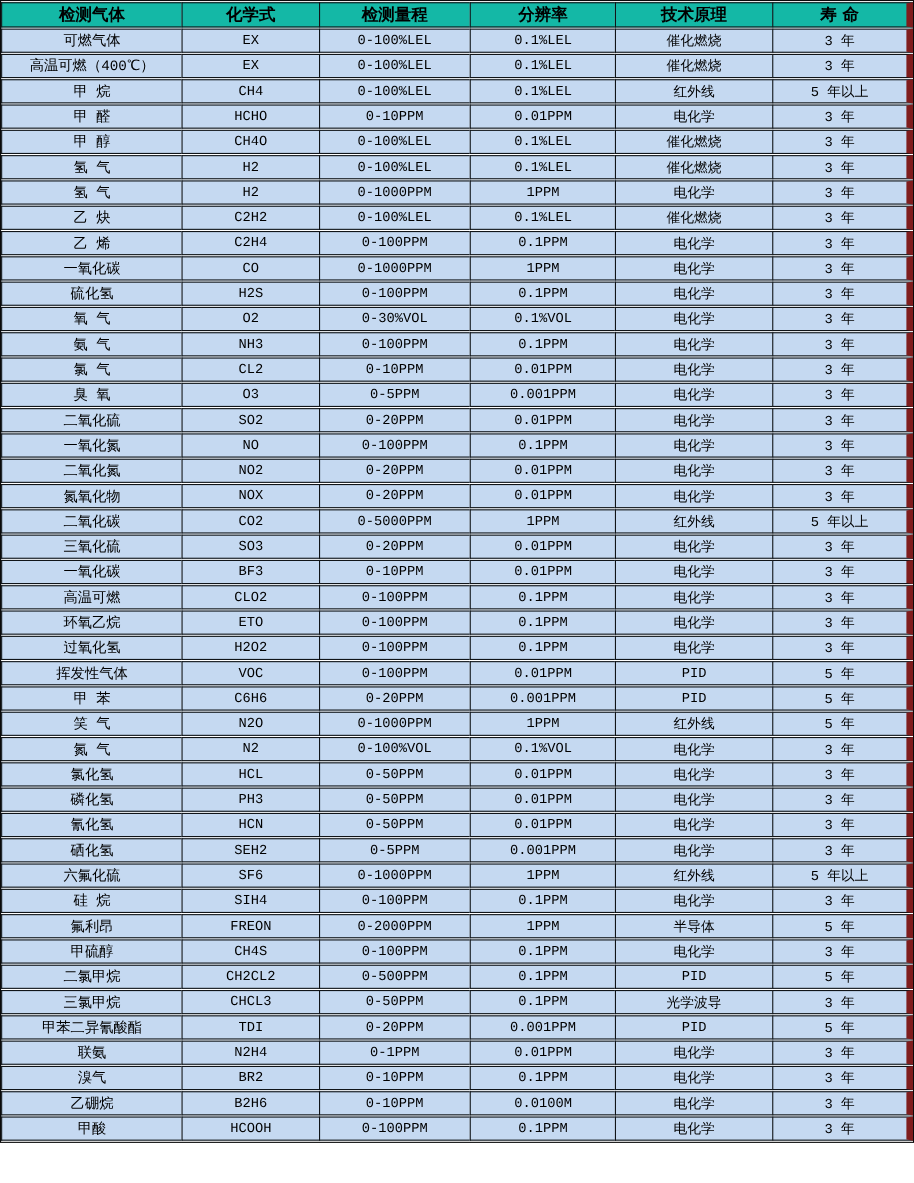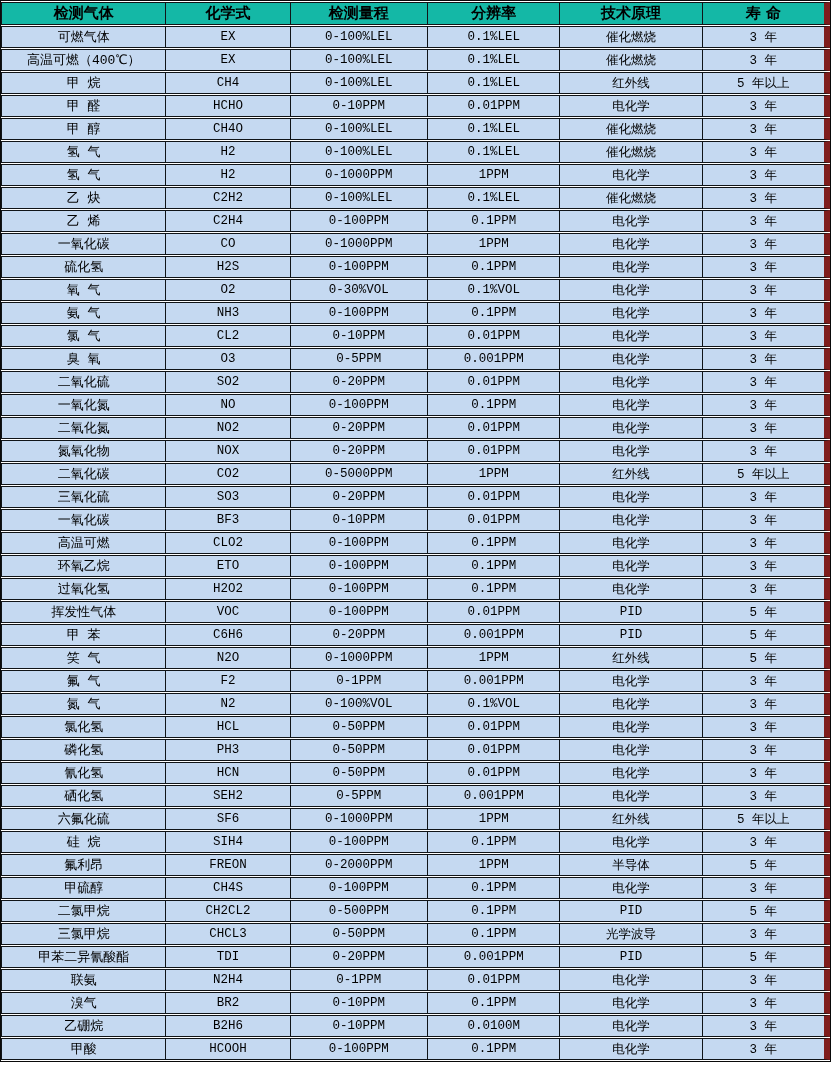--- a/index.html
+++ b/index.html
@@ -298,28 +298,20 @@
       </tr>
       <tr>
         <td class="gas-name">笑 气</td>
         <td>N2O</td>
         <td>0-1000PPM</td>
         <td>1PPM</td>
         <td>红外线</td>
         <td>5 年</td>
       </tr>
       <tr>
-        <td class="gas-name">氟 气</td>
-        <td>F2</td>
-        <td>0-1PPM</td>
-        <td>0.001PPM</td>
-        <td>电化学</td>
-        <td>3 年</td>
-      </tr>
-      <tr>
         <td class="gas-name">氮 气</td>
         <td>N2</td>
         <td>0-100%VOL</td>
         <td>0.1%VOL</td>
         <td>电化学</td>
         <td>3 年</td>
       </tr>
       <tr>
         <td class="gas-name">氯化氢</td>
         <td>HCL</td>

